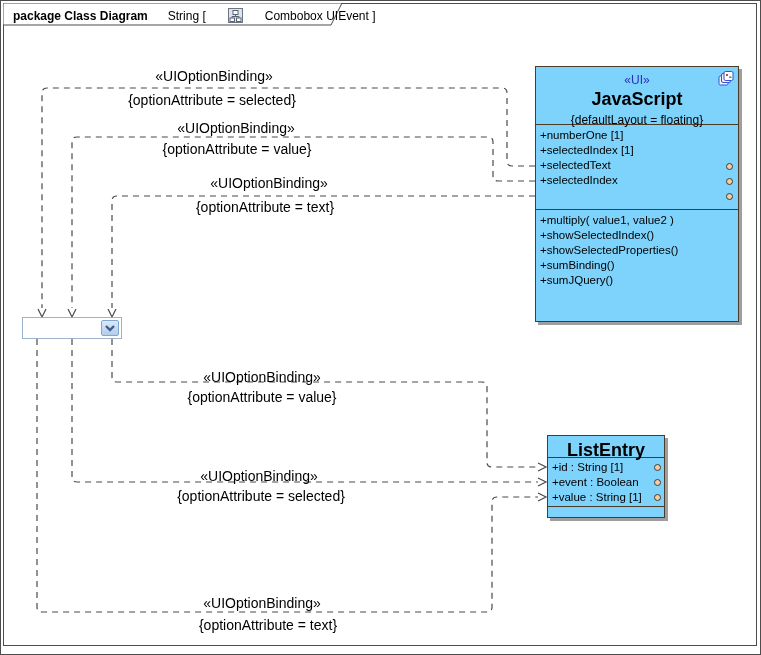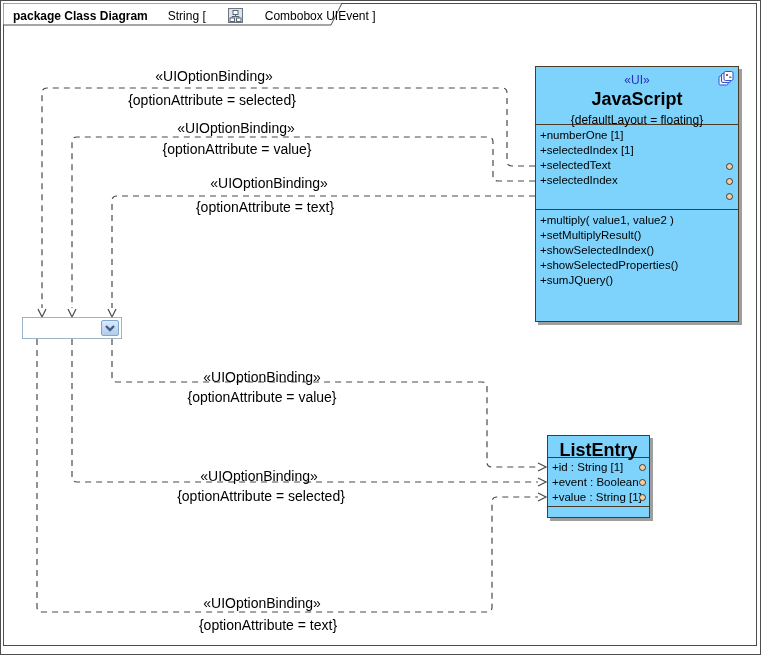--- a/index.html
+++ b/index.html
@@ -95,31 +95,31 @@
     </svg>
   </div>
   <div class="compartment" style="height:85px">
     <div class="member">+numberOne [1]</div>
     <div class="member">+selectedIndex [1]</div>
     <div class="member">+selectedText</div>
     <div class="member">+selectedIndex</div>
   </div>
   <div class="compartment" style="height:84px">
     <div class="member">+multiply( value1, value2 )</div>
-    <div class="member">+setMultiplyResult()</div>
     <div class="member">+showSelectedIndex()</div>
     <div class="member">+showSelectedProperties()</div>
+    <div class="member">+sumBinding()</div>
     <div class="member">+sumJQuery()</div>
   </div>
   <div class="end-circle" style="right:5px; top:96px"></div>
   <div class="end-circle" style="right:5px; top:111px"></div>
   <div class="end-circle" style="right:5px; top:126px"></div>
 </div>
 
-<div class="uml-class" style="left:547px; top:435px; width:103px; height:83px">
+<div class="uml-class" style="left:547px; top:435px; width:118px; height:83px">
   <div class="cls-header" style="height:21px">
     <div class="cls-name" style="padding-top:4px">ListEntry</div>
   </div>
   <div class="compartment" style="height:49px; padding-top:2px">
     <div class="member">+id : String [1]</div>
     <div class="member">+event : Boolean</div>
     <div class="member">+value : String [1]</div>
   </div>
   <div class="compartment" style="height:9px"></div>
   <div class="end-circle" style="right:3px; top:28px"></div>

